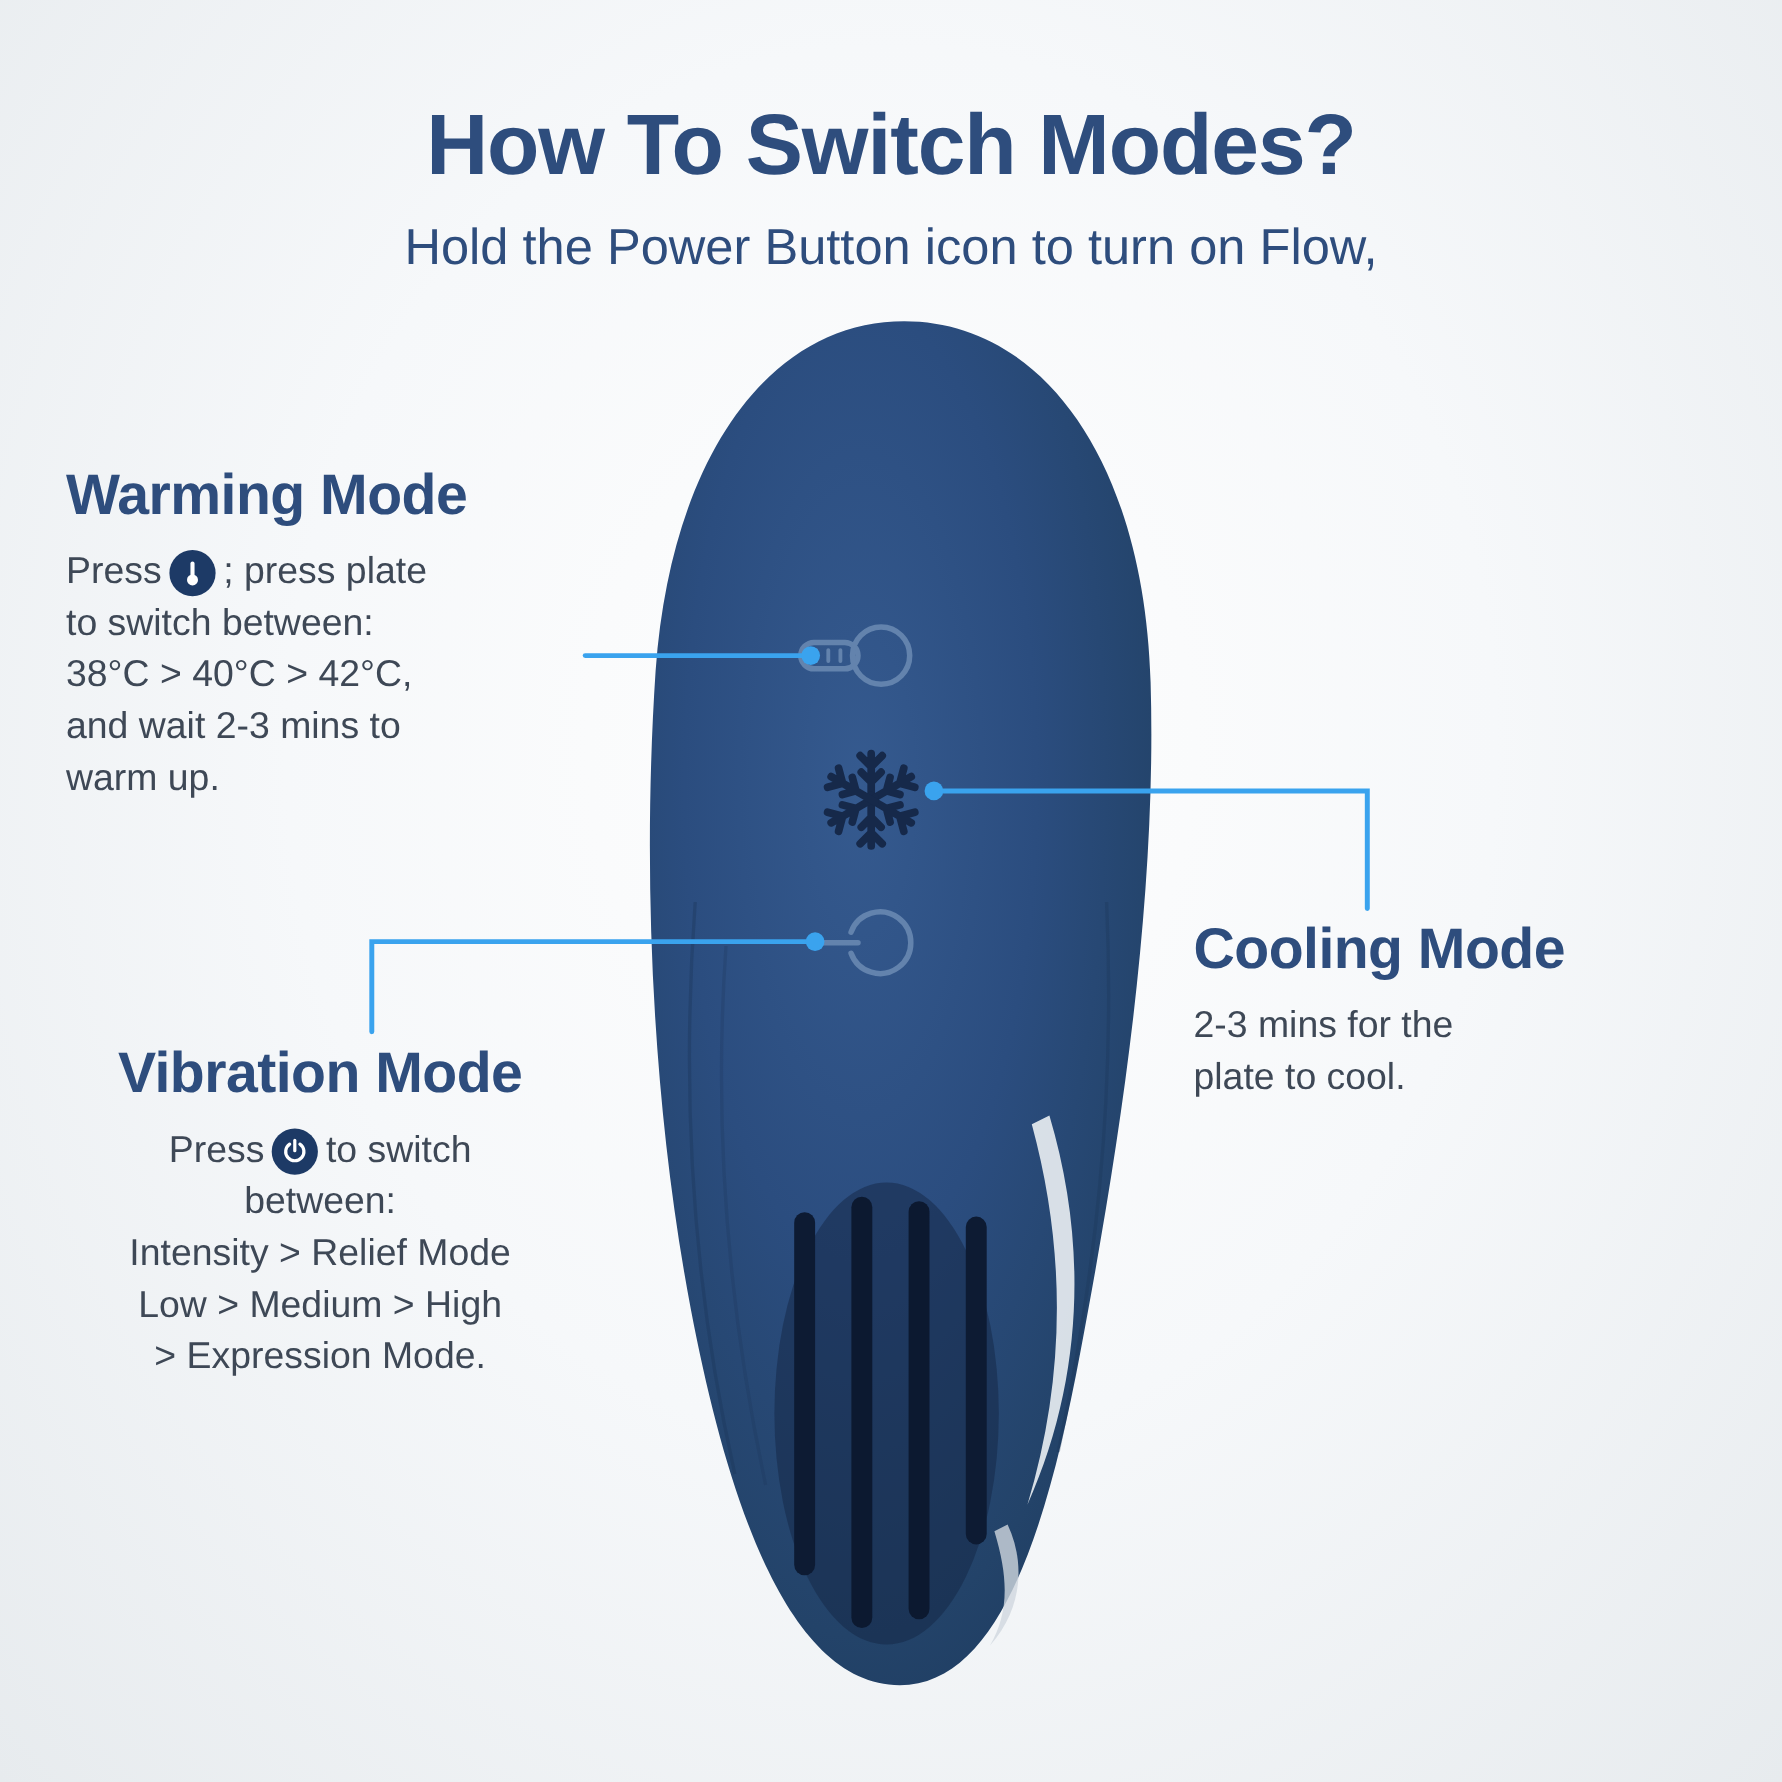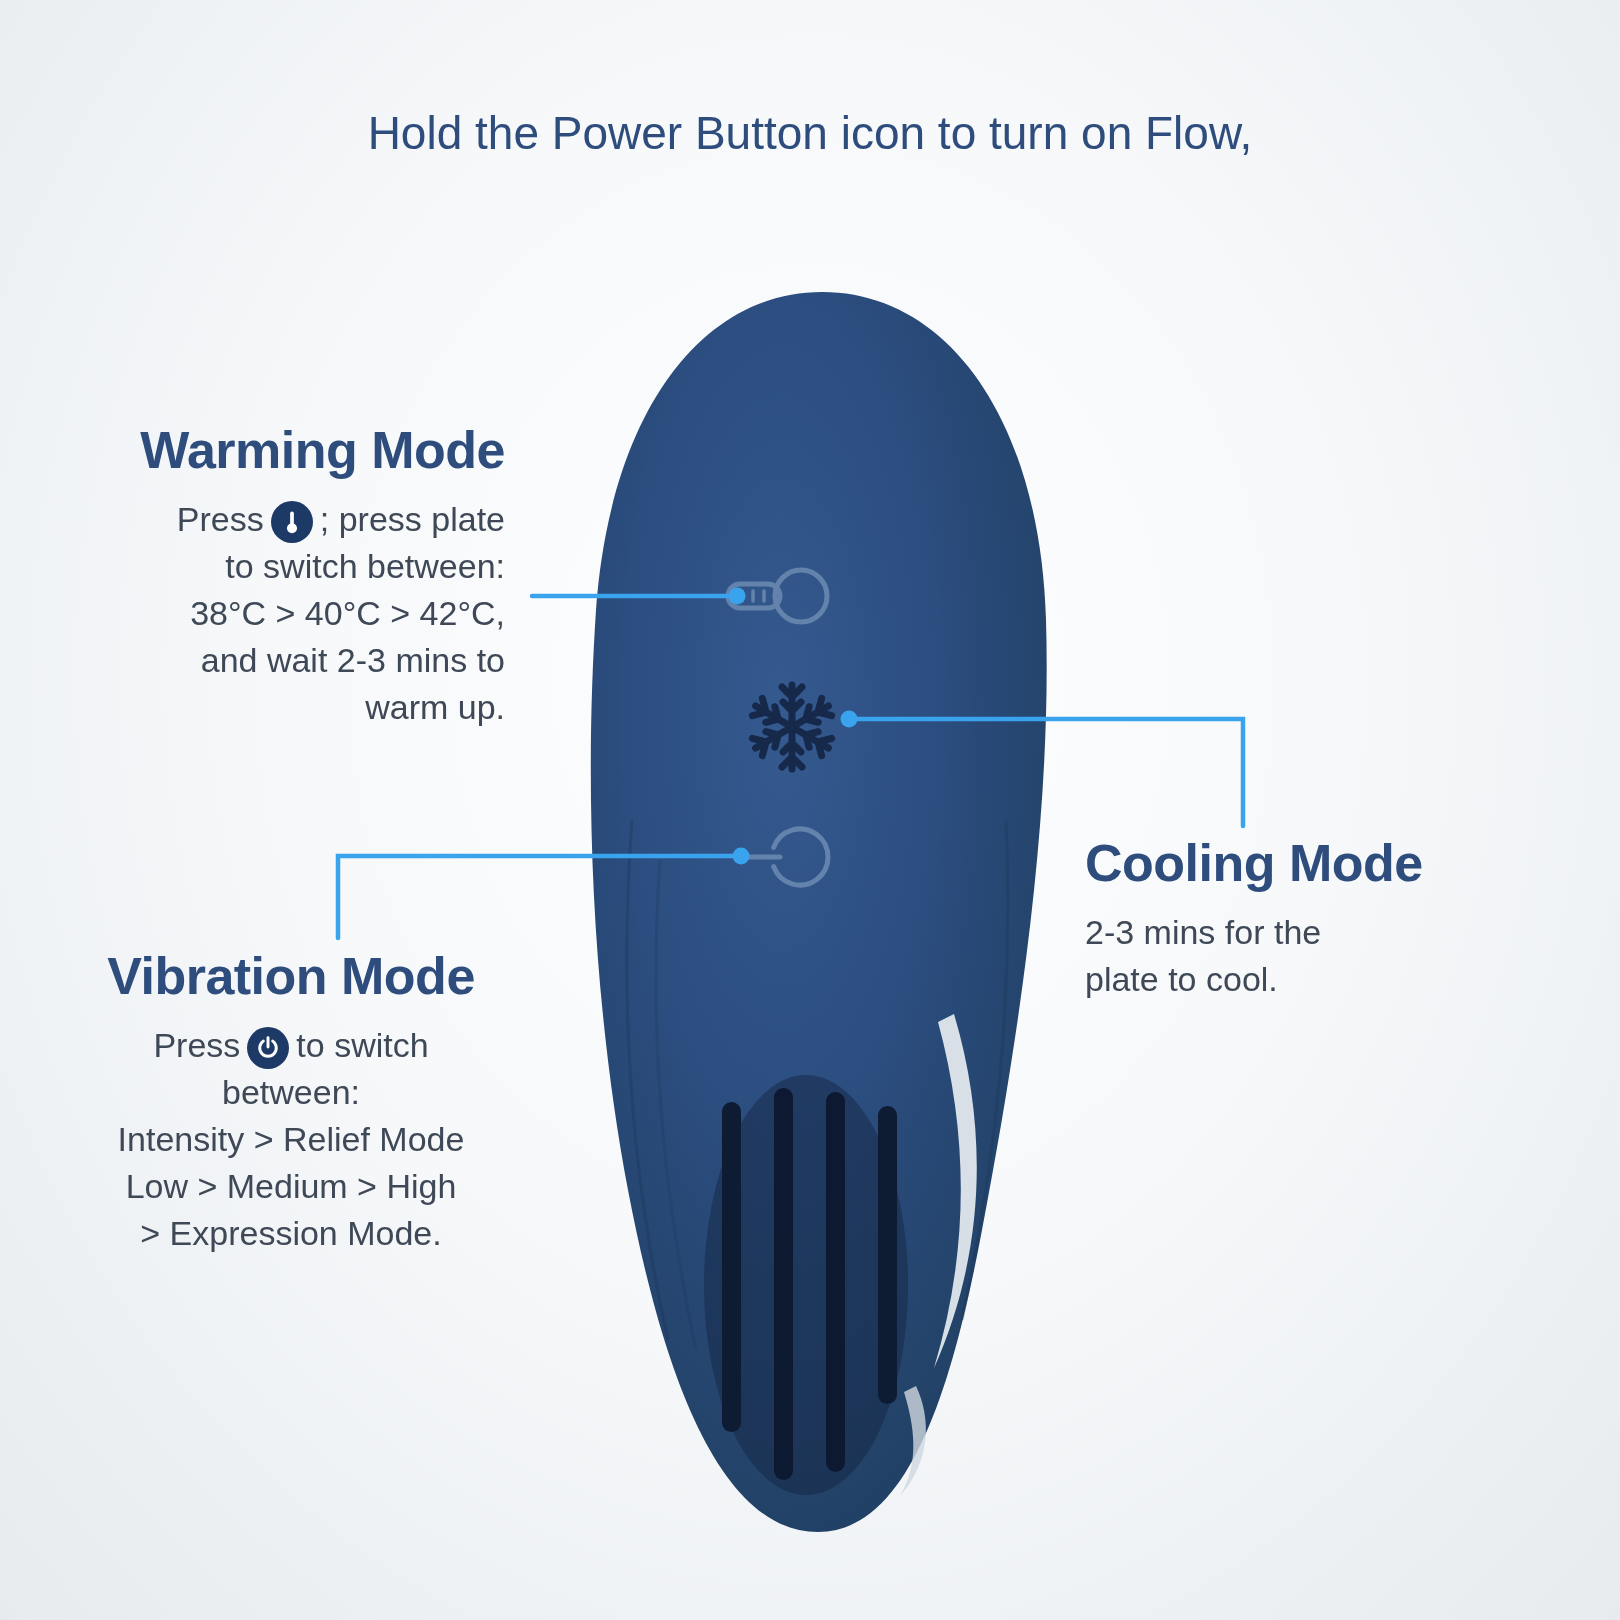--- a/index.html
+++ b/index.html
@@ -8,21 +8,21 @@
     background:radial-gradient(ellipse at 50% 42%, #fefefe 0%, #f6f8fa 48%, #e7ebee 100%);
     font-family:"Liberation Sans", sans-serif;
   }
   .device-layer{position:absolute;left:0;top:0;width:1620px;height:1620px;z-index:1;}
   .text-layer{position:absolute;inset:0;z-index:2;pointer-events:none;}
   header.masthead{position:absolute;top:86px;left:0;right:0;text-align:center;}
   h1.title{margin:0;font-size:78px;font-weight:700;letter-spacing:-1px;color:#2e4d7d;}
   p.subtitle{margin:20px 0 0;font-size:46px;font-weight:400;color:#2e4d7d;}
   .block h2{margin:0 0 16px;font-size:52px;font-weight:700;color:#2e4d7d;letter-spacing:-0.5px;}
   .block .line{font-size:34px;line-height:1.38;color:#3e4856;}
-  .warming{position:absolute;left:60px;top:420px;width:445px;text-align:right;}
+  .warming{position:absolute;left:60px;top:420px;width:445px;text-align:left;}
   .cooling{position:absolute;left:1085px;top:833px;width:440px;text-align:left;}
   .vibration{position:absolute;left:62px;top:946px;width:458px;text-align:center;}
   .badge{
     display:inline-block;position:relative;width:42px;height:42px;border-radius:50%;
     background:#1d3a66;vertical-align:-12px;margin:0 7px;
   }
   .badge svg{position:absolute;left:7px;top:7px;width:28px;height:28px;}
 </style>
 </head>
 <body>
@@ -102,20 +102,21 @@
       <g>
         <path d="M 741 856 H 338 V 938"></path>
         <circle cx="741" cy="856" r="8.5" fill="#3aa3ee" stroke="none"></circle>
       </g>
     </g>
   </svg>
 
   <div class="text-layer">
 
     <header class="masthead">
+      <h1 class="title">How To Switch Modes?</h1>
       <p class="subtitle">Hold the Power Button icon to turn on Flow,</p>
     </header>
 
     <section class="block warming">
       <h2>Warming Mode</h2>
       <div class="line">
         <span>Press</span><span class="badge"><svg viewBox="0 0 24 24">
               <rect x="10.4" y="3" width="3.2" height="11.5" rx="1.6" fill="#ffffff"></rect>
               <circle cx="12" cy="17.3" r="4.3" fill="#ffffff"></circle>
             </svg></span><span>; press plate</span>

